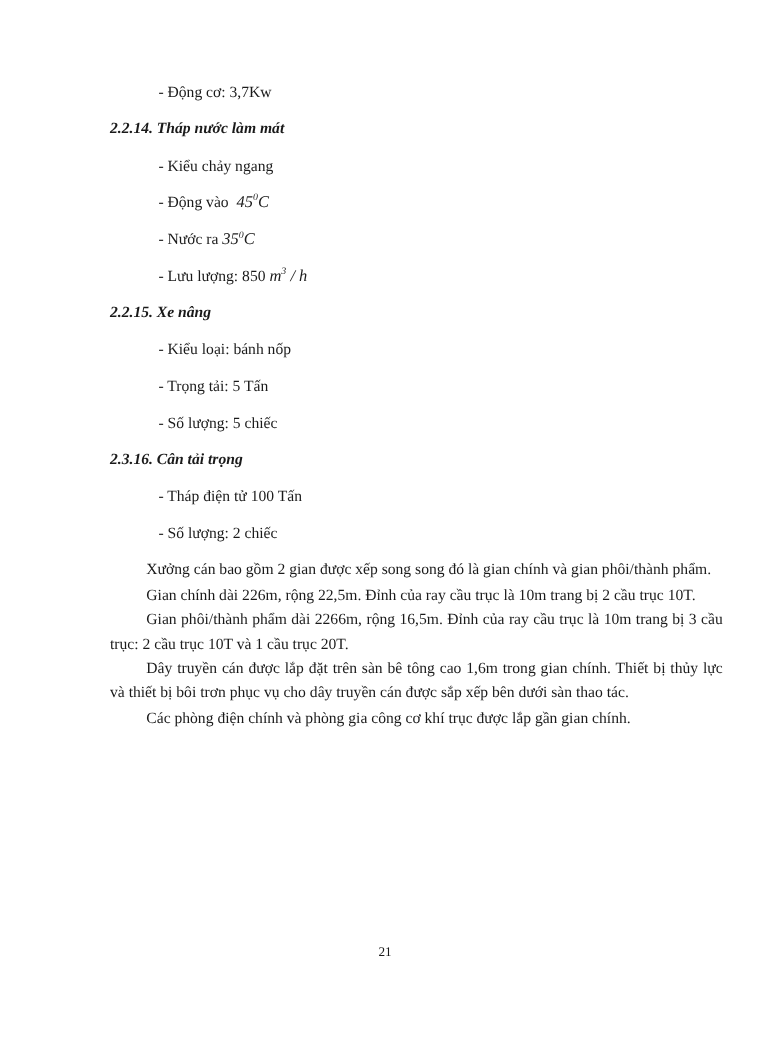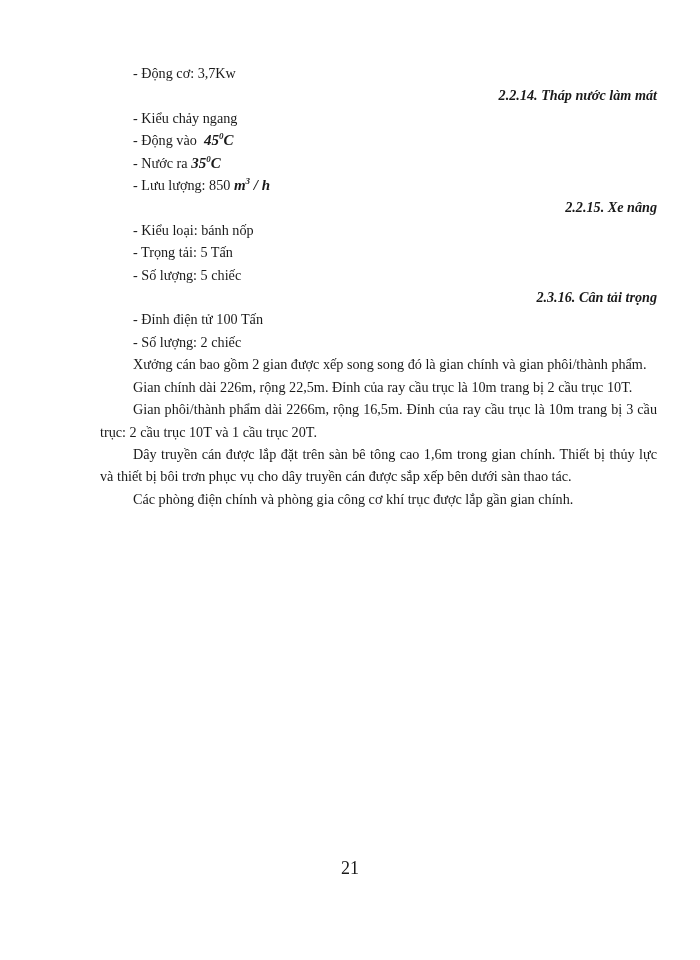--- a/index.html
+++ b/index.html
@@ -1,26 +1,26 @@
 <!DOCTYPE html>
 <html><head>
   <meta charset="utf-8">
   <style>
     html, body { margin: 0; padding: 0; background: #ffffff; }
     body { width: 700px; height: 960px; position: relative; overflow: hidden;
       font-family: "Liberation Serif", "DejaVu Serif", serif; color: #1a1a1a; }
     .page { position: absolute; left: 100px; top: 62px; width: 557px; font-size: 14.2px; line-height: 22.4px; }
-    .bullet { padding-left: 33px; margin: 0; }
-    .h-sub { font-weight: bold; font-style: italic; margin: 0; text-align: right; }
+    .bullet { padding-left: 33px; margin: 11px; }
+    .h-sub { font-weight: bold; font-style: italic; margin: 0; }
     .h-sec { font-weight: bold; margin: 0; }
     .para { text-indent: 33px; text-align: justify; margin: 0; }
-    .unit { font-weight: bold; font-style: italic; font-size: 15px; }
+    .unit { font-weight: normal; font-style: italic; font-size: 15px; }
     .unit sup { font-size: 9px; vertical-align: 6px; line-height: 0; }
     .page-number { position: absolute; top: 858px; left: 0; width: 700px; text-align: center;
-      font-size: 18px; }
+      font-size: 12px; }
   </style>
 </head>
 <body>
 
 <div class="page">
   <p class="bullet">- Động cơ: 3,7Kw</p>
 
   <p class="h-sub">2.2.14. Tháp nước làm mát</p>
   <p class="bullet">- Kiểu chảy ngang</p>
   <p class="bullet">
@@ -32,21 +32,21 @@
   <p class="bullet">
     <span>- Lưu lượng: 850</span>&nbsp;<span class="unit"><span>m</span><sup>3</sup><span> / h</span></span>
   </p>
 
   <p class="h-sub">2.2.15. Xe nâng</p>
   <p class="bullet">- Kiểu loại: bánh nốp</p>
   <p class="bullet">- Trọng tải: 5 Tấn</p>
   <p class="bullet">- Số lượng: 5 chiếc</p>
 
   <p class="h-sub">2.3.16. Cân tải trọng</p>
-  <p class="bullet">- Đỉnh điện tử 100 Tấn</p>
+  <p class="bullet">- Tháp điện tử 100 Tấn</p>
   <p class="bullet">- Số lượng: 2 chiếc</p>
 
   <p class="para">Xưởng cán bao gồm 2 gian được xếp song song đó là gian chính và gian phôi/thành phẩm.</p>
   <p class="para">Gian chính dài 226m, rộng 22,5m. Đỉnh của ray cầu trục là 10m trang bị 2 cầu trục 10T.</p>
   <p class="para">Gian phôi/thành phẩm dài 2266m, rộng 16,5m. Đỉnh của ray cầu trục là 10m trang bị 3 cầu trục: 2 cầu trục 10T và 1 cầu trục 20T.</p>
   <p class="para">Dây truyền cán được lắp đặt trên sàn bê tông cao 1,6m trong gian chính. Thiết bị thủy lực và thiết bị bôi trơn phục vụ cho dây truyền cán được sắp xếp bên dưới sàn thao tác.</p>
   <p class="para">Các phòng điện chính và phòng gia công cơ khí trục được lắp gần gian chính.</p>
 </div>
 
 <div class="page-number">21</div>

